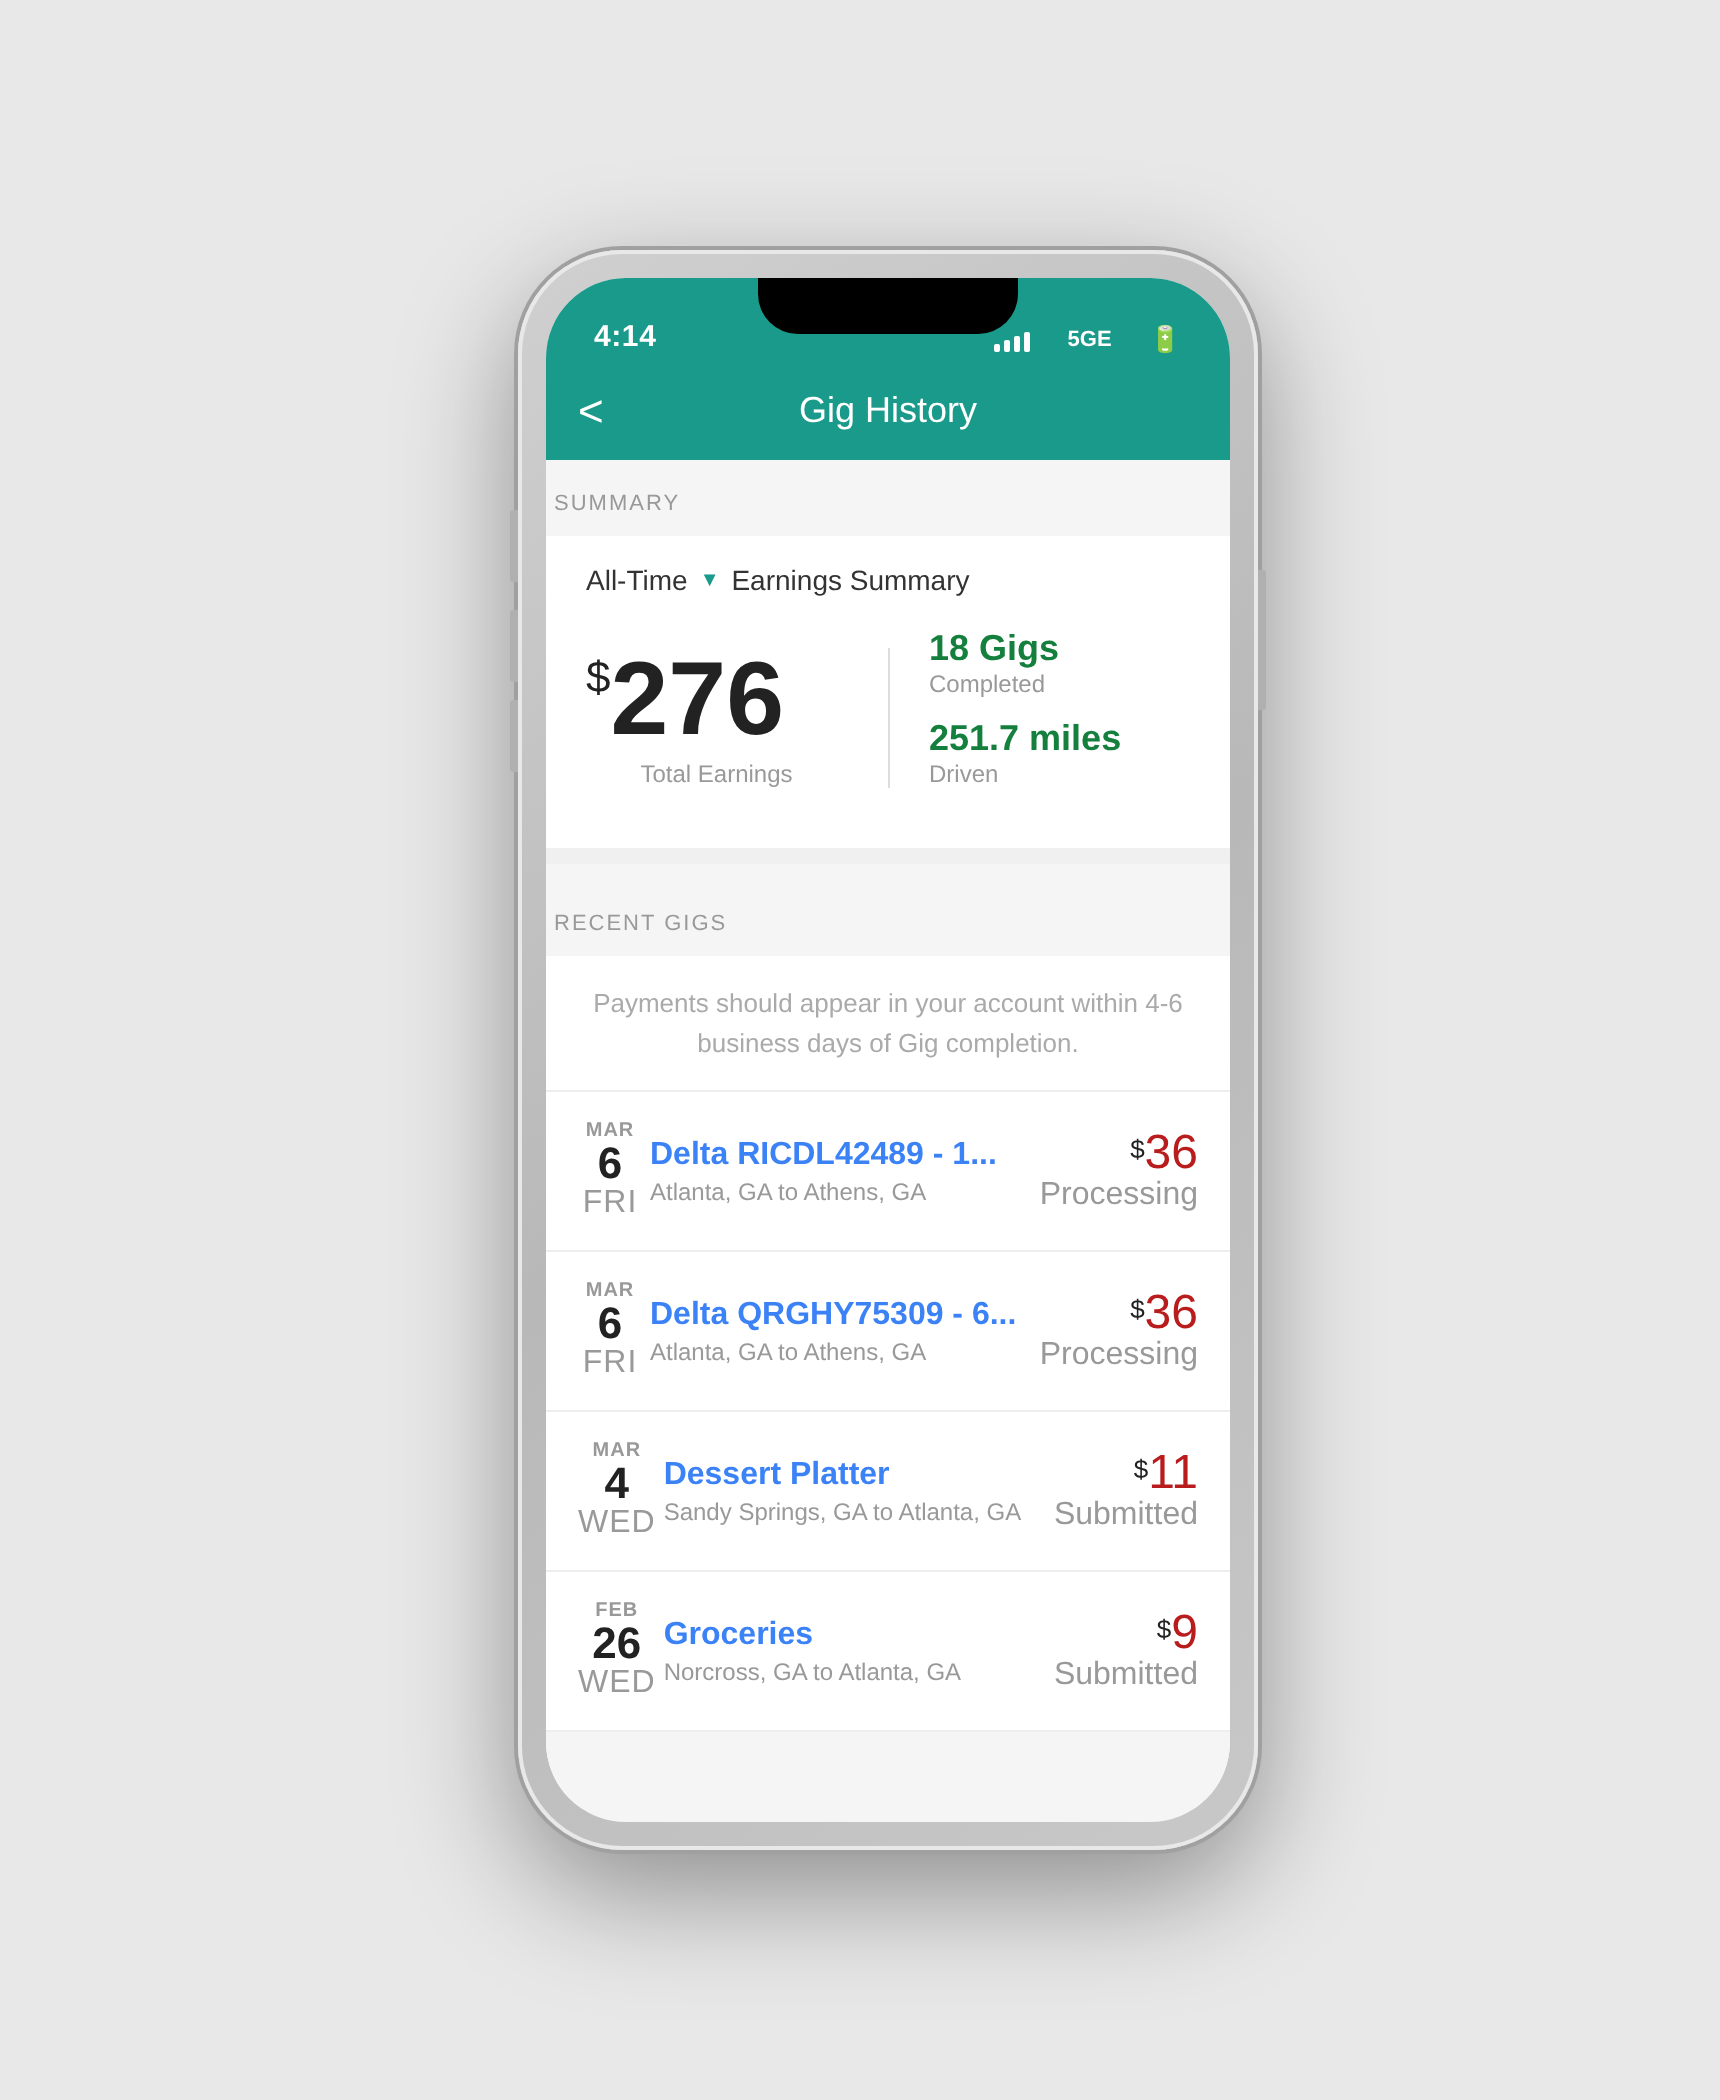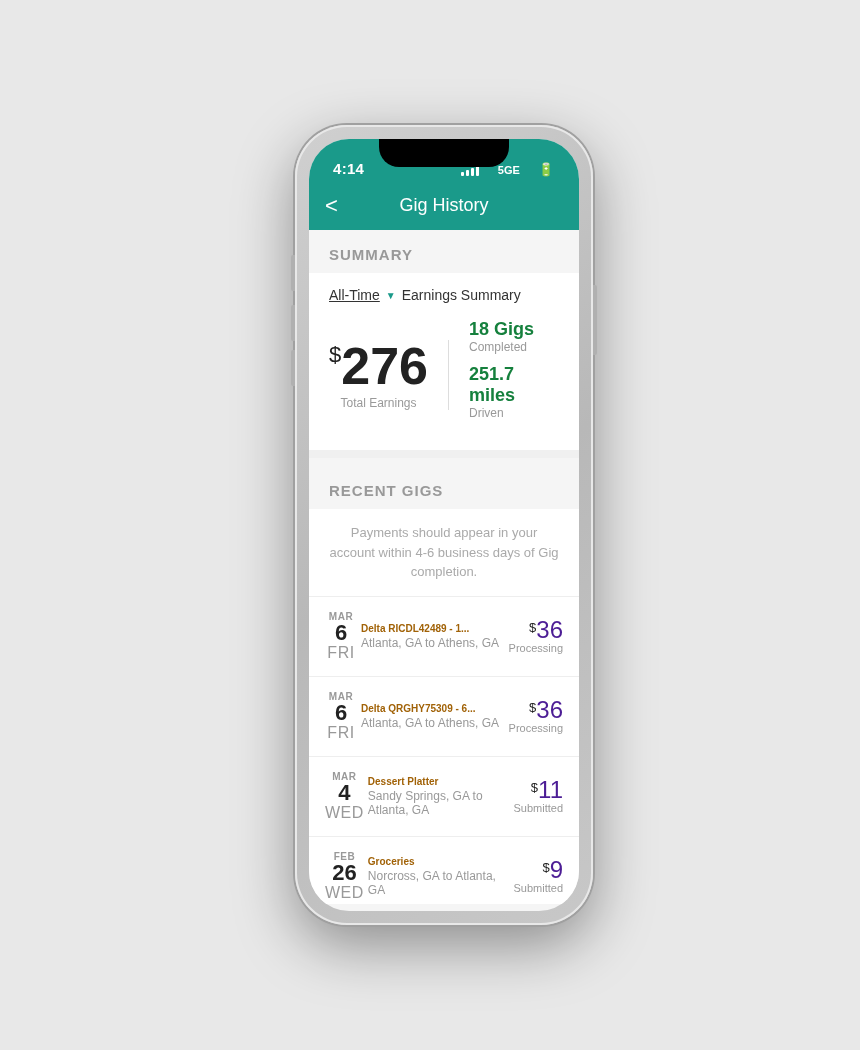--- a/index.html
+++ b/index.html
@@ -8,21 +8,21 @@
       display: flex;
       justify-content: center;
       align-items: center;
       min-height: 1050px;
       width: 860px;
       font-family: -apple-system, BlinkMacSystemFont, 'Helvetica Neue', Arial, sans-serif;
     }
 
     .phone-wrapper {
       position: relative;
-      width: 298px;
+      width: 370px;
       height: 800px;
       margin-left: 28px;
     }
 
     .phone-shell {
       position: absolute;
       top: 0; left: 0; right: 0; bottom: 0;
       background: linear-gradient(145deg, #d0d0d0, #b8b8b8, #c8c8c8);
       border-radius: 52px;
       box-shadow:
@@ -141,46 +141,45 @@
     }
 
     
     .content {
       background: #f5f5f5;
       overflow-y: auto;
       height: calc(100% - 44px - 54px);
     }
 
     .section-label {
-      font-size: 15px;
-      font-weight: 700;
+      font-size: 11px;
+      font-weight: 400;
       color: #999;
       letter-spacing: 1px;
-      padding: 16px 20px 10px;
+      padding: 16px 4px 10px;
       text-transform: uppercase;
     }
 
     
     .summary-card {
       background: white;
       margin: 0 0 0;
       padding: 14px 20px 20px;
     }
 
     .filter-row {
       display: flex;
       align-items: center;
       gap: 6px;
       margin-bottom: 16px;
     }
 
     .filter-label {
       font-size: 14px;
       color: #333;
-      text-decoration: underline;
     }
 
     .filter-arrow {
       color: #1a9a8a;
       font-size: 10px;
     }
 
     .filter-earnings {
       font-size: 14px;
       color: #333;
@@ -294,23 +293,23 @@
       color: #999;
       text-transform: uppercase;
       letter-spacing: 0.5px;
     }
 
     .gig-info {
       flex: 1;
     }
 
     .gig-name {
-      font-size: 10px;
+      font-size: 16px;
       font-weight: 700;
-      color: #a16207;
+      color: #3b82f6;
       margin-bottom: 2px;
     }
 
     .gig-route {
       font-size: 12px;
       color: #999;
     }
 
     .gig-amount {
       text-align: right;
@@ -325,26 +324,26 @@
     .gig-dollar {
       font-size: 13px;
       font-weight: 500;
       color: #222;
       margin-top: 2px;
     }
 
     .gig-price-num {
       font-size: 24px;
       font-weight: 300;
-      color: #4c1d95;
+      color: #b91c1c;
       line-height: 1;
     }
 
     .gig-status {
-      font-size: 11px;
+      font-size: 16px;
       color: #999;
       text-align: right;
     }
 
     .divider-section {
       height: 8px;
       background: #f0f0f0;
     }
   </style>
 </head>

